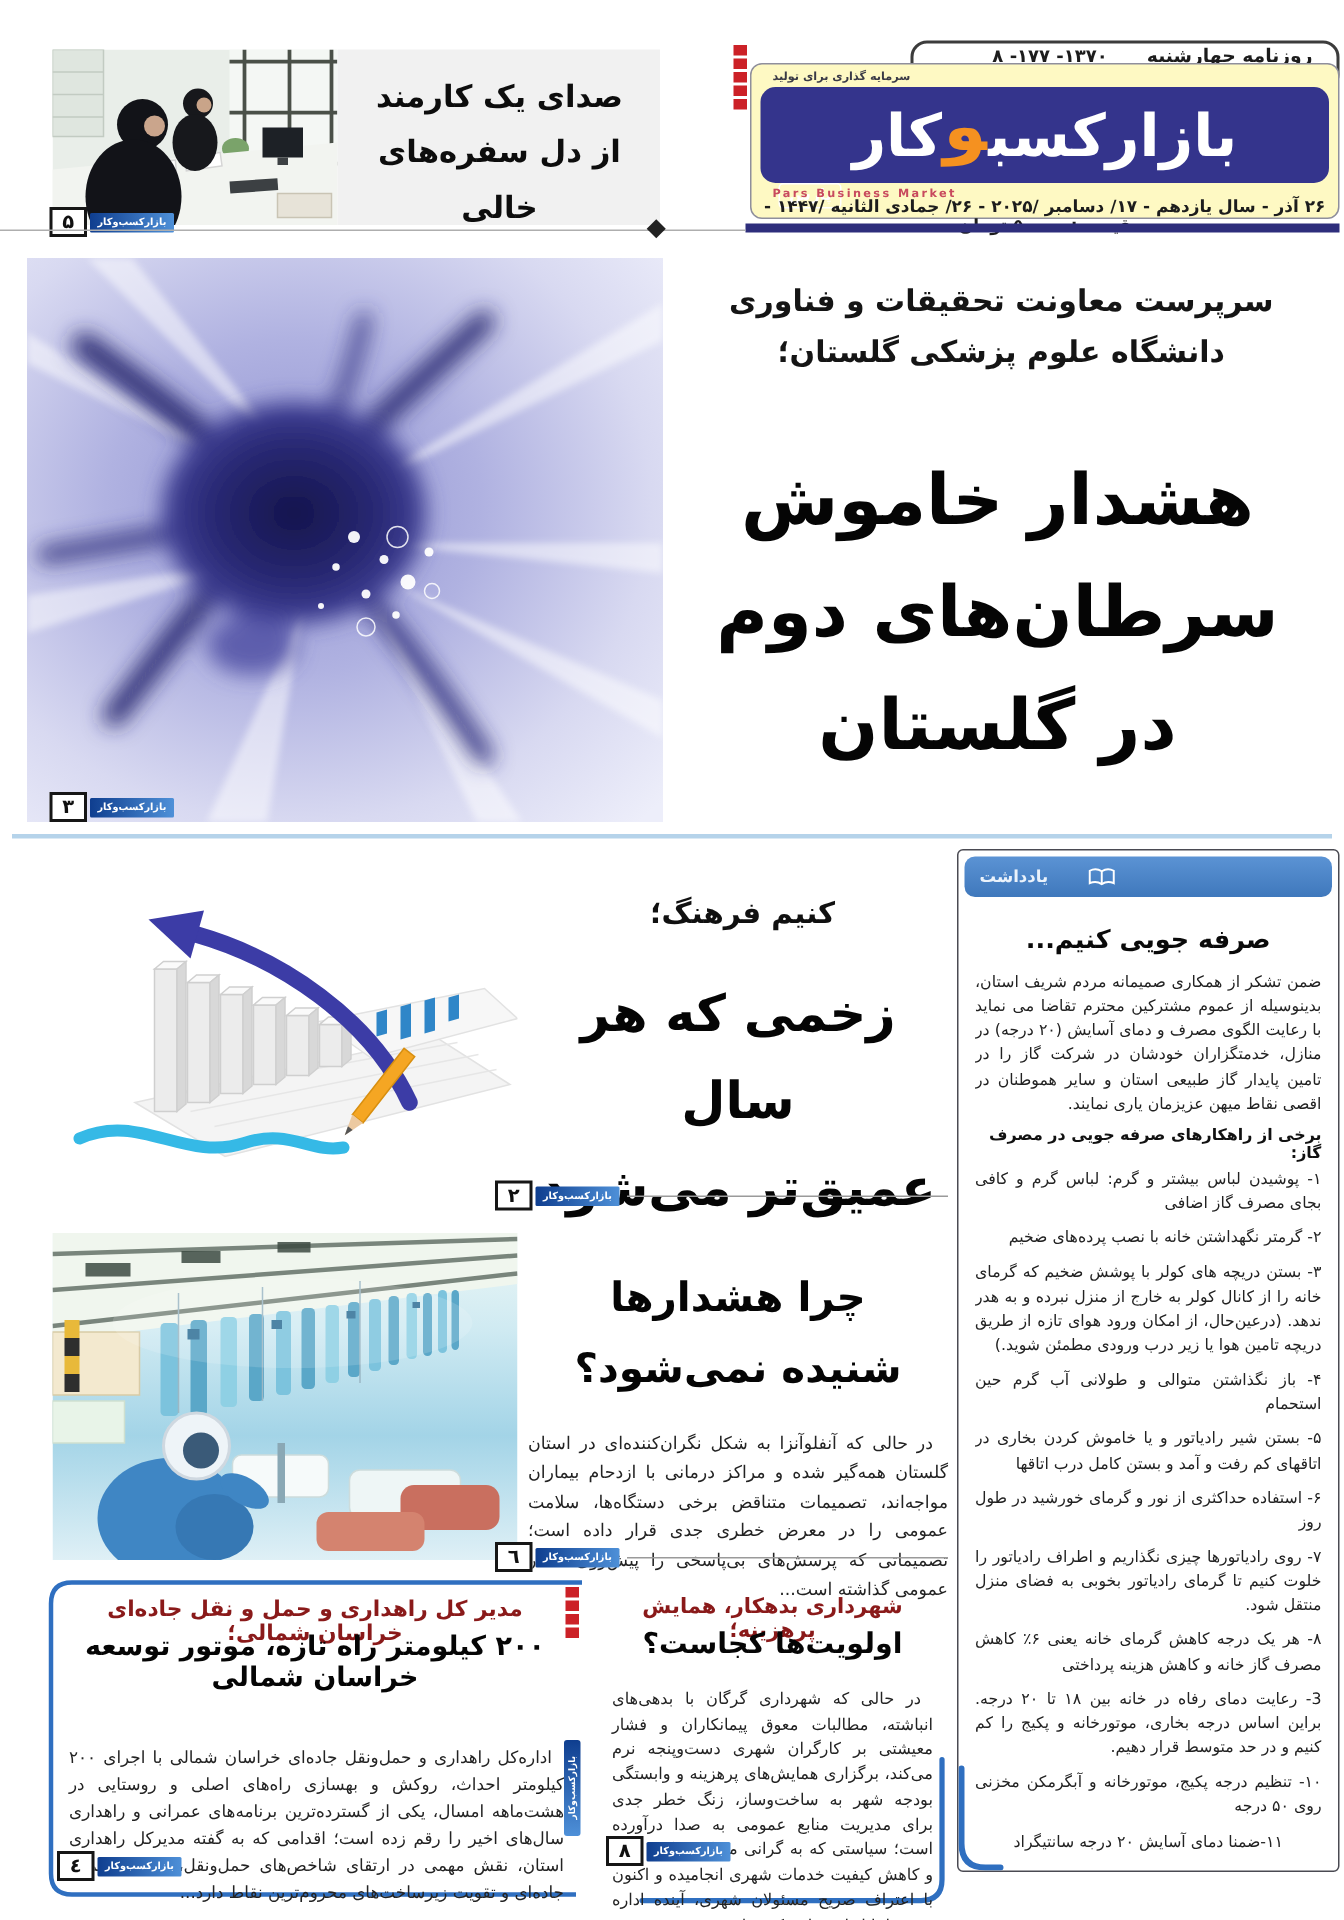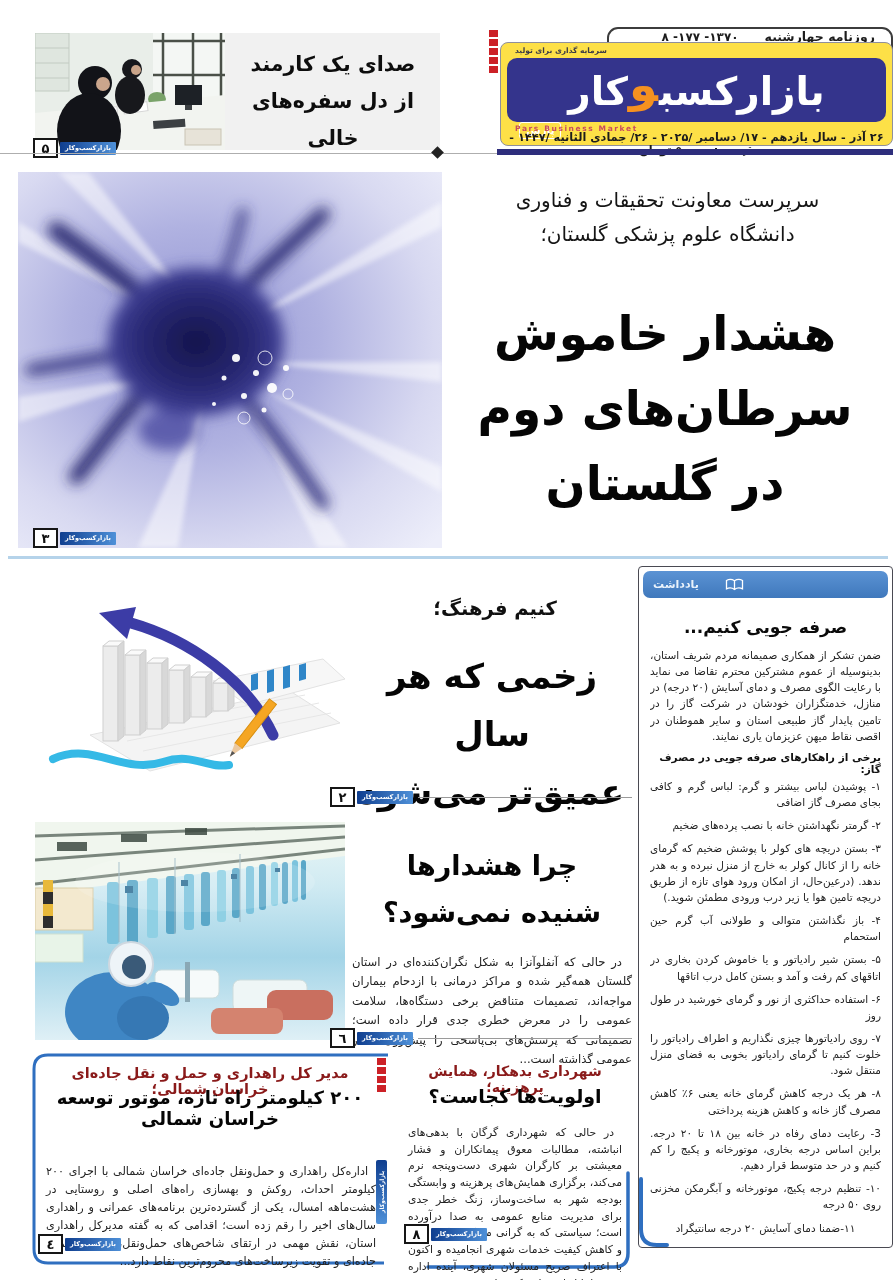--- a/index.html
+++ b/index.html
@@ -10,21 +10,21 @@
   }
   .abs{position:absolute;}
   
   .info-box{
     left:607px;top:27px;width:286px;height:34px;border:2px solid #3c3c3c;border-radius:11px;
     display:flex;align-items:center;justify-content:space-between;padding:0 16px;background:#fff;direction:rtl;
   }
   .info-right{font-size:12.5px;font-weight:bold;color:#1c1c1c;}
   .info-left{font-size:12px;font-weight:bold;color:#1c1c1c;}
   .logo-box{
-    left:500px;top:42px;width:393px;height:104px;border:1.5px solid #8f8f9c;border-radius:8px;background:#fde047;
+    left:500px;top:42px;width:393px;height:104px;border:1.5px solid #8f8f9c;border-radius:8px;background:#fef9c3;
   }
   .logo-tagline{position:absolute;left:14px;top:3px;font-size:7.5px;color:#3a3a46;font-weight:bold;}
   .logo-navy{
     position:absolute;left:6px;right:6px;top:15px;height:64px;background:#34348c;border-radius:10px;
     display:flex;align-items:center;justify-content:center;
   }
   .logo-script{font-size:39px;font-weight:900;color:#ffffff;letter-spacing:-1px;line-height:60px;white-space:nowrap;}
   .logo-vav{color:#f59120;font-size:46px;font-weight:900;position:relative;top:-4px;margin:0 1px;}
   .logo-pars{
     position:absolute;left:12px;top:36px;border:1.3px solid #fff;border-radius:3px;color:#fff;
@@ -46,21 +46,21 @@
     width:25px;height:20px;border:2px solid #161616;background:#fff;color:#101010;
     display:flex;align-items:center;justify-content:center;font-size:13px;font-weight:bold;flex:0 0 auto;
   }
   .bstrip{
     height:13px;margin-left:2px;padding:0 5px;border-radius:1px;flex:0 0 auto;
     background:linear-gradient(90deg,#0f3e8f,#4e90d8);color:#fff;font-size:6.5px;font-weight:bold;
     display:flex;align-items:center;white-space:nowrap;direction:rtl;
   }
   .bline{flex:1 1 auto;border-top:1.5px solid #9a9a9a;margin-left:5px;}
   
-  .lead-kicker{left:455px;top:183px;width:425px;text-align:center;font-size:20px;font-weight:400;line-height:1.7;color:#151515;}
+  .lead-kicker{left:455px;top:183px;width:425px;text-align:center;font-size:20px;font-weight:700;line-height:1.7;color:#151515;}
   .lead-headline{left:450px;top:296px;width:430px;text-align:center;font-size:47px;font-weight:900;line-height:1.6;color:#050505;letter-spacing:-1px;}
   .blue-hr{left:8px;top:556px;width:880px;height:2.5px;background:#b5d3ea;}
   
   .culture-kicker{left:380px;top:597px;width:230px;text-align:center;font-size:19.5px;font-weight:700;color:#101010;}
   .culture-headline{left:352px;top:648px;width:280px;text-align:center;font-size:34px;font-weight:900;line-height:1.7;color:#050505;letter-spacing:-0.5px;}
   
   .flu-headline{left:372px;top:842px;width:240px;text-align:center;font-size:27px;font-weight:900;line-height:1.75;color:#050505;}
   .flu-body{left:352px;top:953px;width:280px;font-size:11.6px;line-height:1.68;text-align:justify;color:#232323;text-indent:10px;}
   
   .kicker-red{color:#8a1a1a;font-weight:700;text-align:center;}

